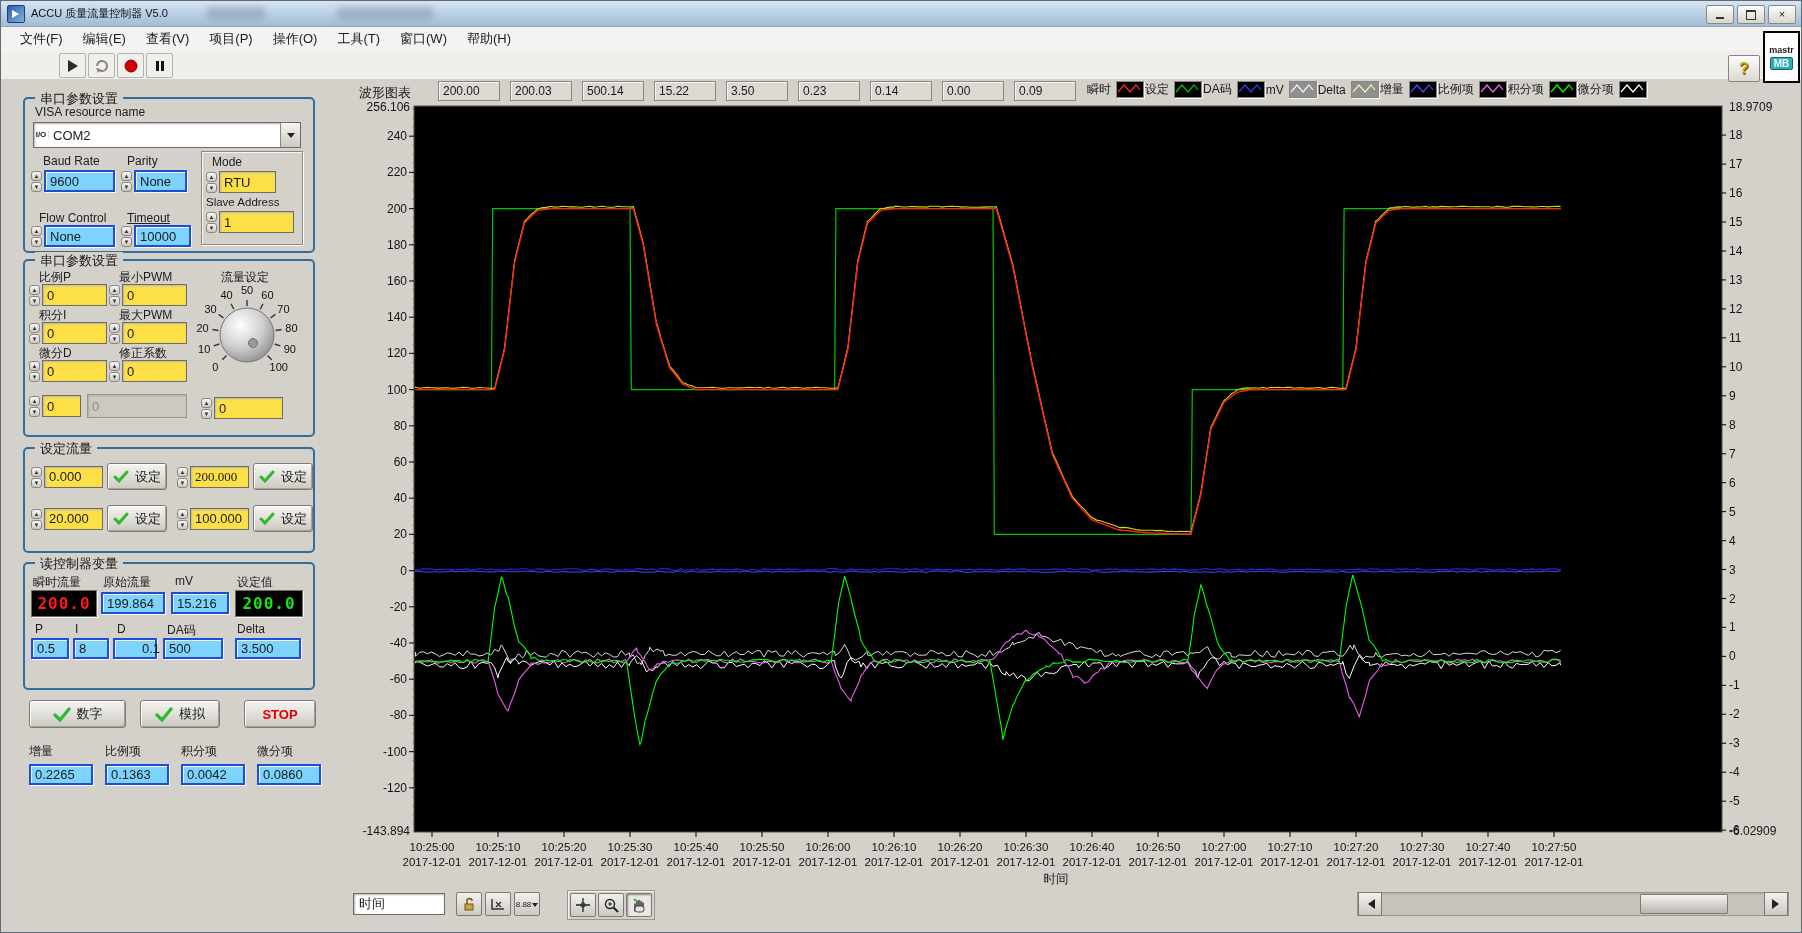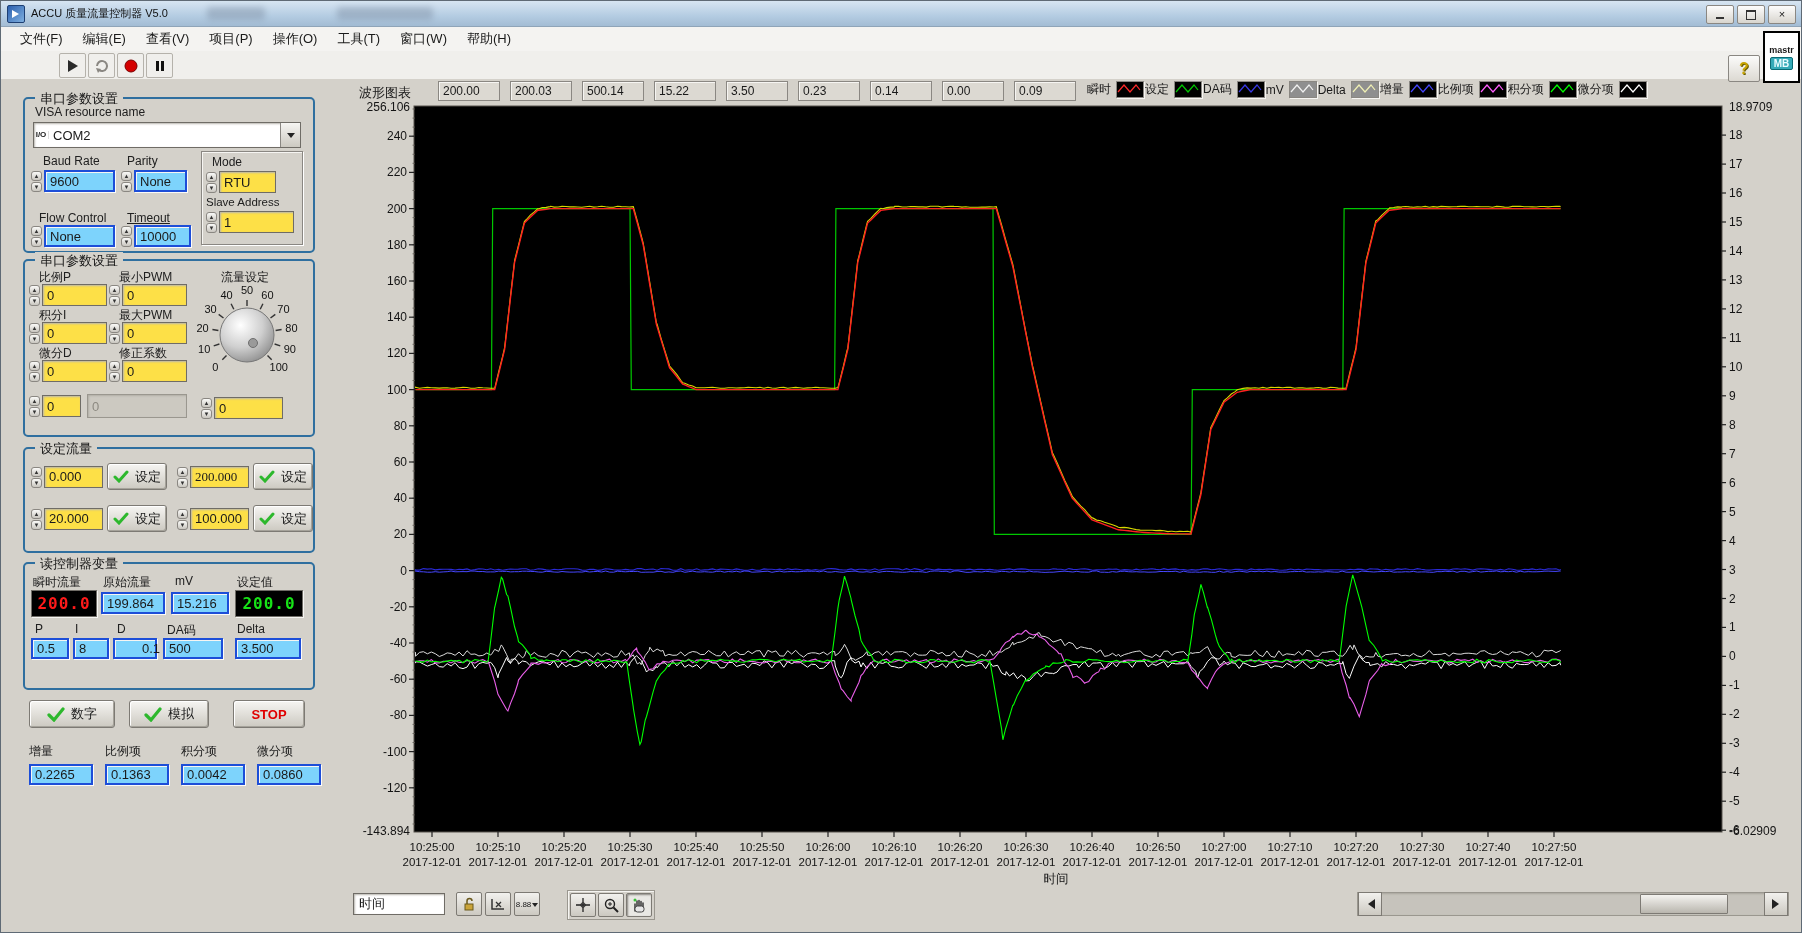--- a/index.html
+++ b/index.html
@@ -493,21 +493,21 @@
     <div class="lbl" style="left:142px;top:58px;">DA码</div>
     <div class="lbl" style="left:212px;top:58px;">Delta</div>
     <div class="ind" style="position:absolute;left:6px;top:74px;width:38px;height:21px;">0.5</div>
     <div class="ind" style="position:absolute;left:48px;top:74px;width:36px;height:21px;">8</div>
     <div class="ind" style="position:absolute;left:88px;top:74px;width:44px;height:21px;padding-left:27px;">0.1</div>
     <div class="ind" style="position:absolute;left:138px;top:74px;width:60px;height:21px;">500</div>
     <div class="ind" style="position:absolute;left:210px;top:74px;width:66px;height:21px;">3.500</div>
   </div>
 
   <div id="actions">
-    <div class="btn3d" style="width:86px;height:28px;">
+    <div class="btn3d" style="width:97px;height:28px;">
       <svg class="chk" width="18" height="15">
           <path d="M2,8 L7,13 L16,2" fill="none" stroke="#2db82d" stroke-width="3.2" stroke-linecap="round"></path>
         </svg>
       <span>数字</span>
     </div>
     <div class="btn3d" style="width:80px;height:28px;margin-left:14px;">
       <svg class="chk" width="18" height="15">
           <path d="M2,8 L7,13 L16,2" fill="none" stroke="#2db82d" stroke-width="3.2" stroke-linecap="round"></path>
         </svg>
       <span>模拟</span>

